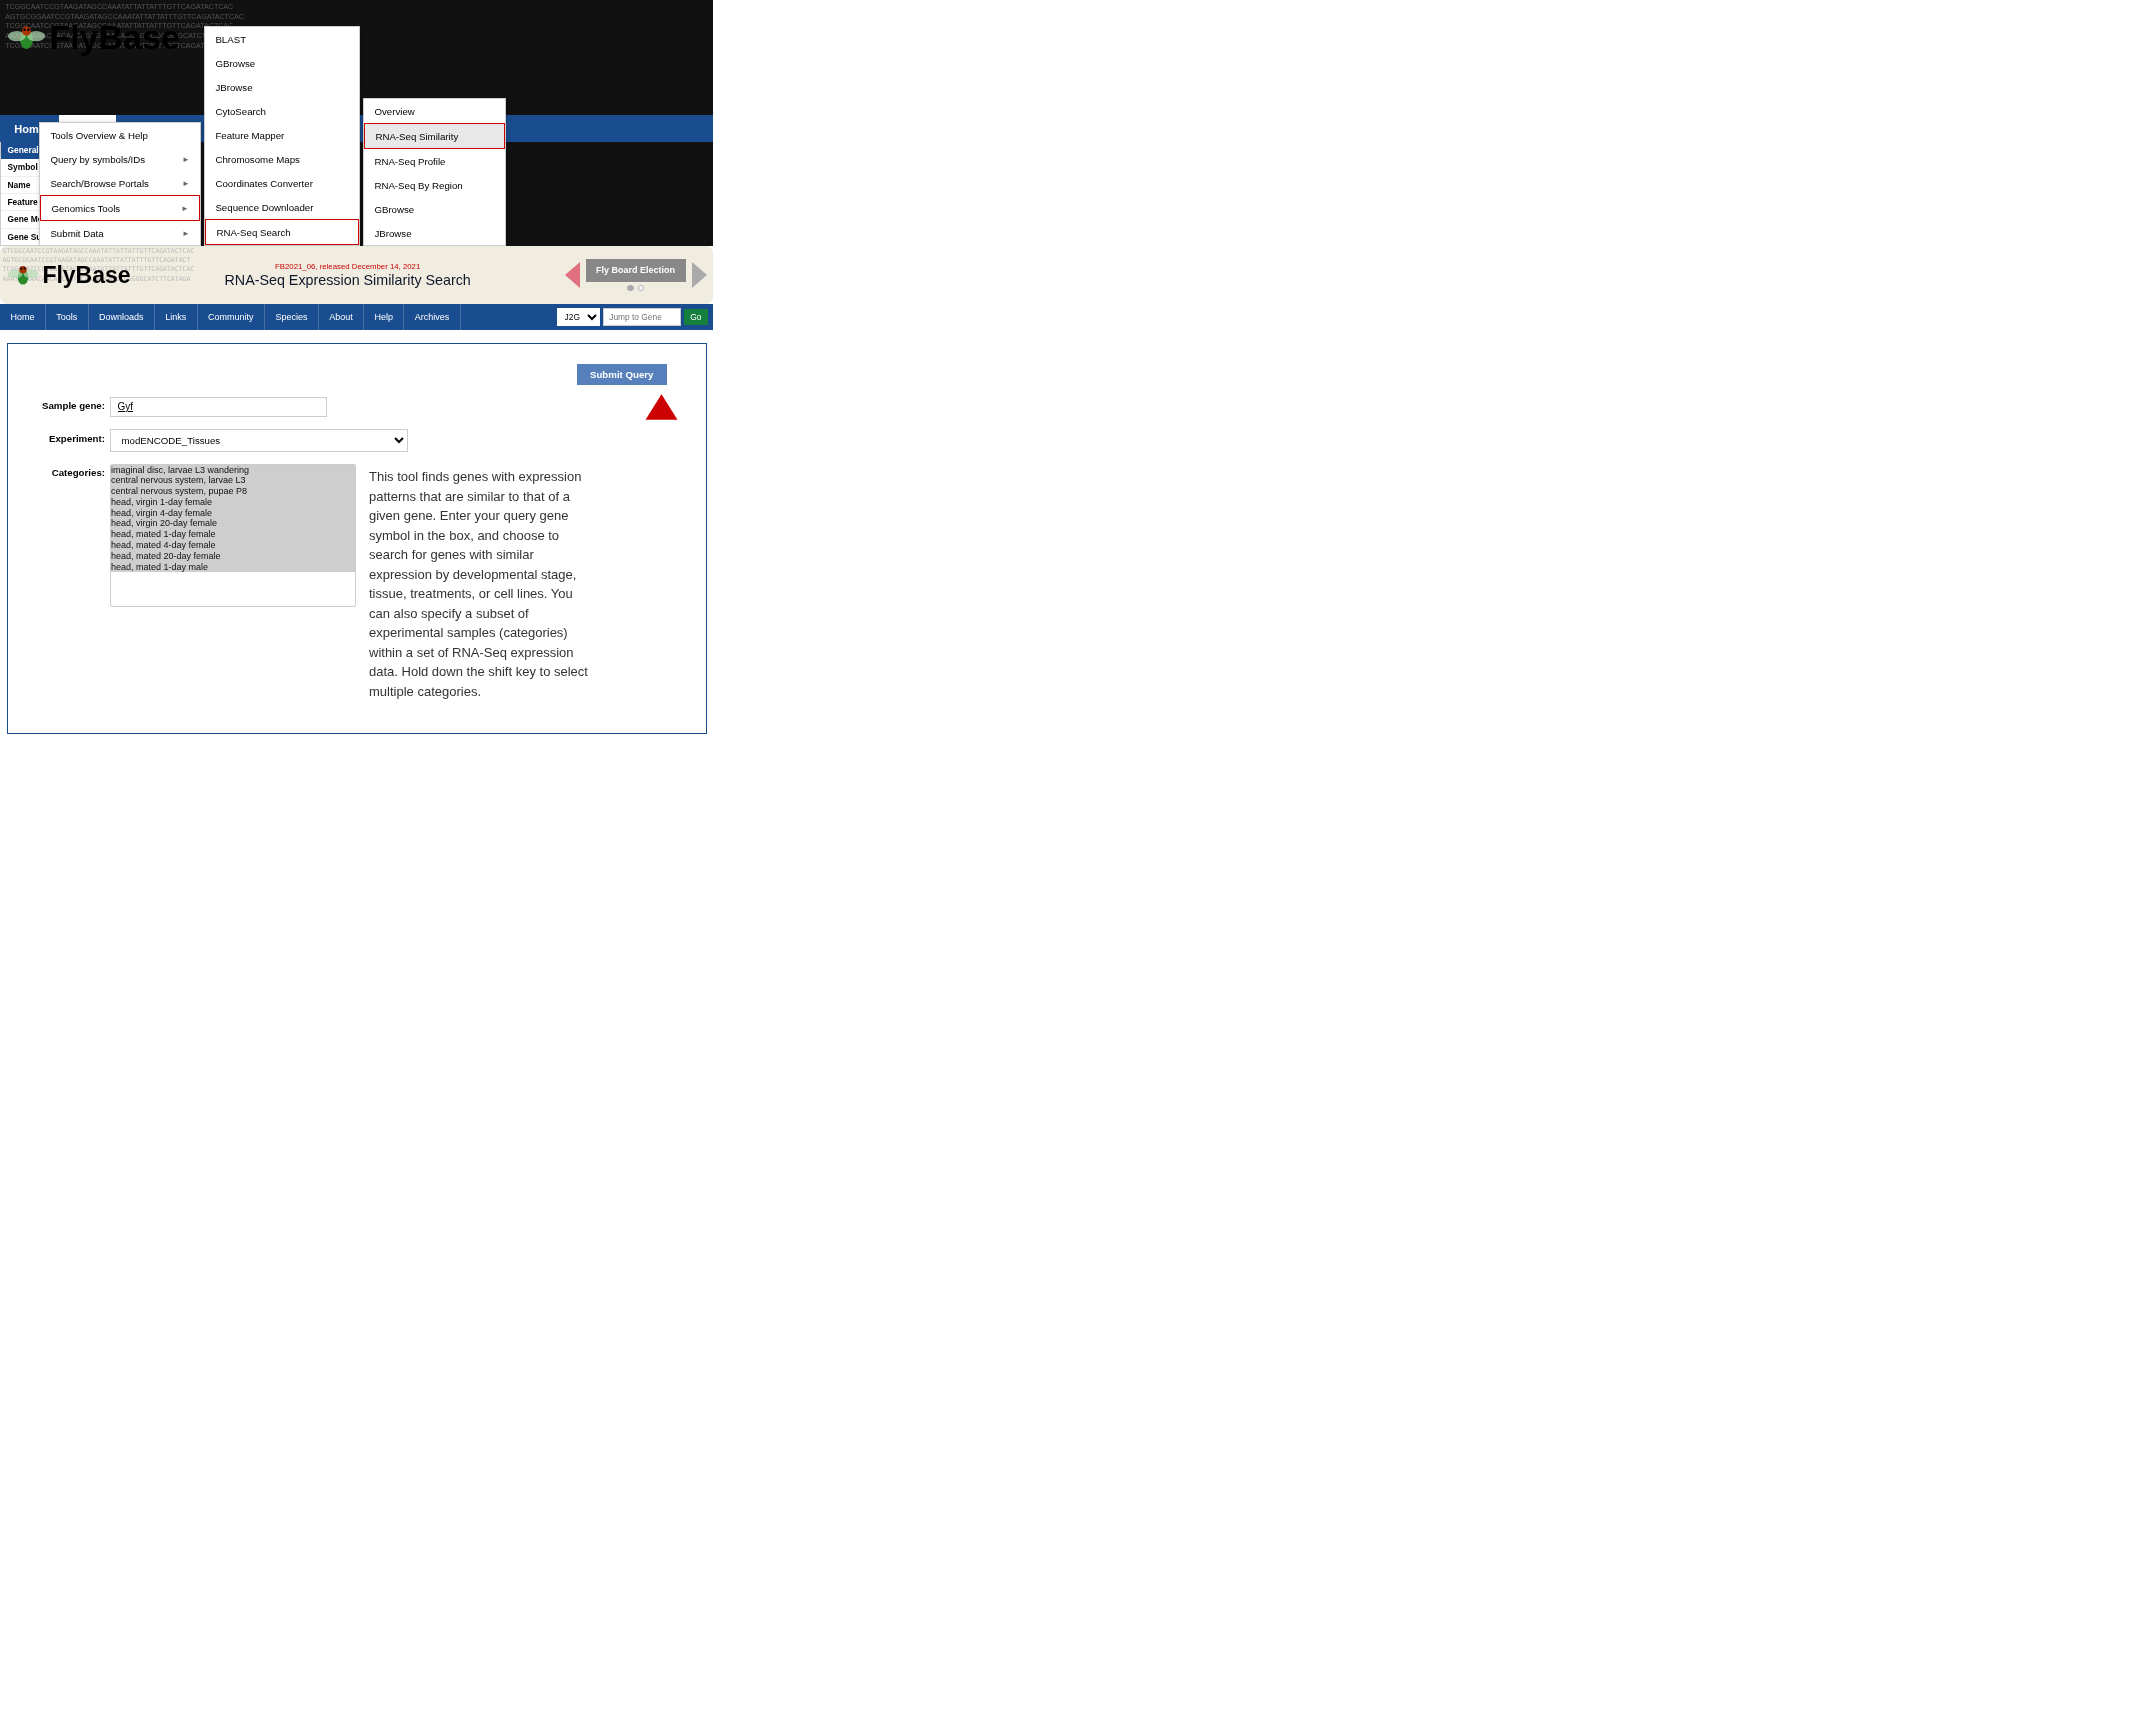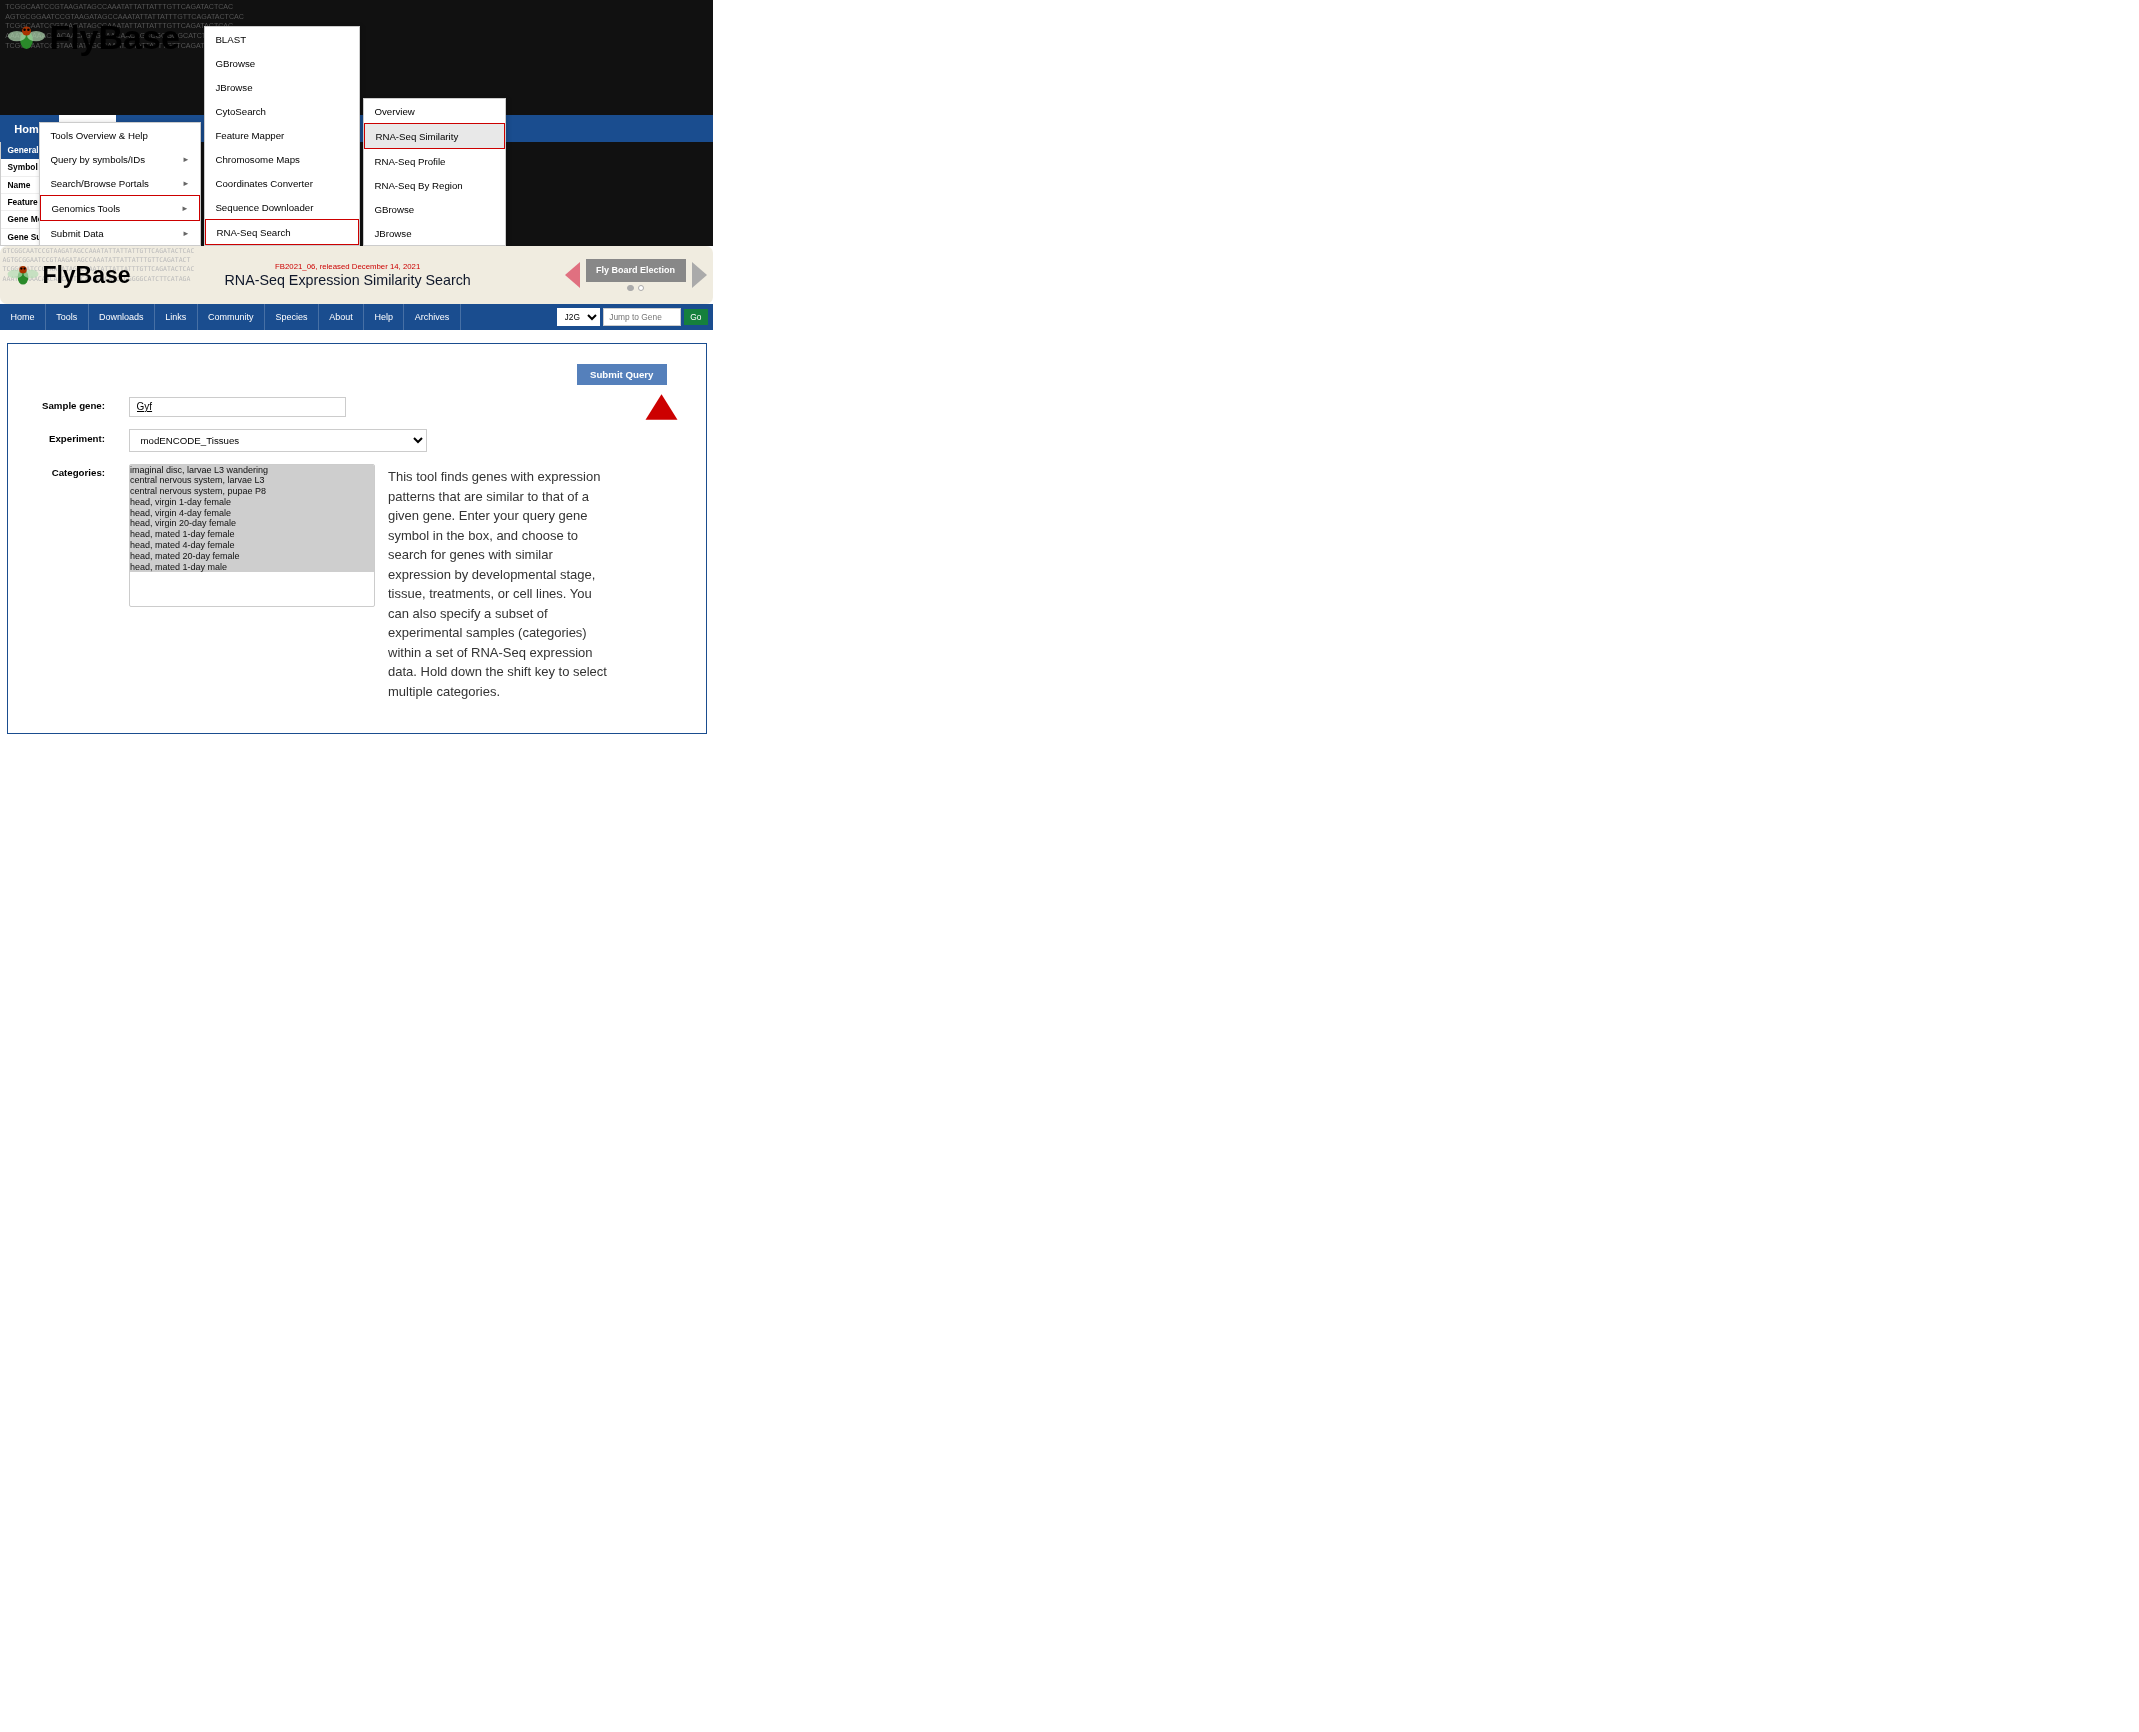--- a/index.html
+++ b/index.html
@@ -219,21 +219,21 @@
       border: 1.9px solid #1a4d8f;
       margin: 13px 6.5px;
     }
     .form-area {
       padding: 6.5px 19.5px;
     }
     .form-row {
       display: flex;
       align-items: flex-start;
       margin-bottom: 11.7px;
-      gap: 24px;
+      gap: 5px;
     }
     .form-label {
       font-size: 9.7px;
       font-weight: bold;
       min-width: 78px;
       text-align: right;
       padding-top: 3.9px;
     }
     .form-input {
       border: 0.6px solid #ccc;

